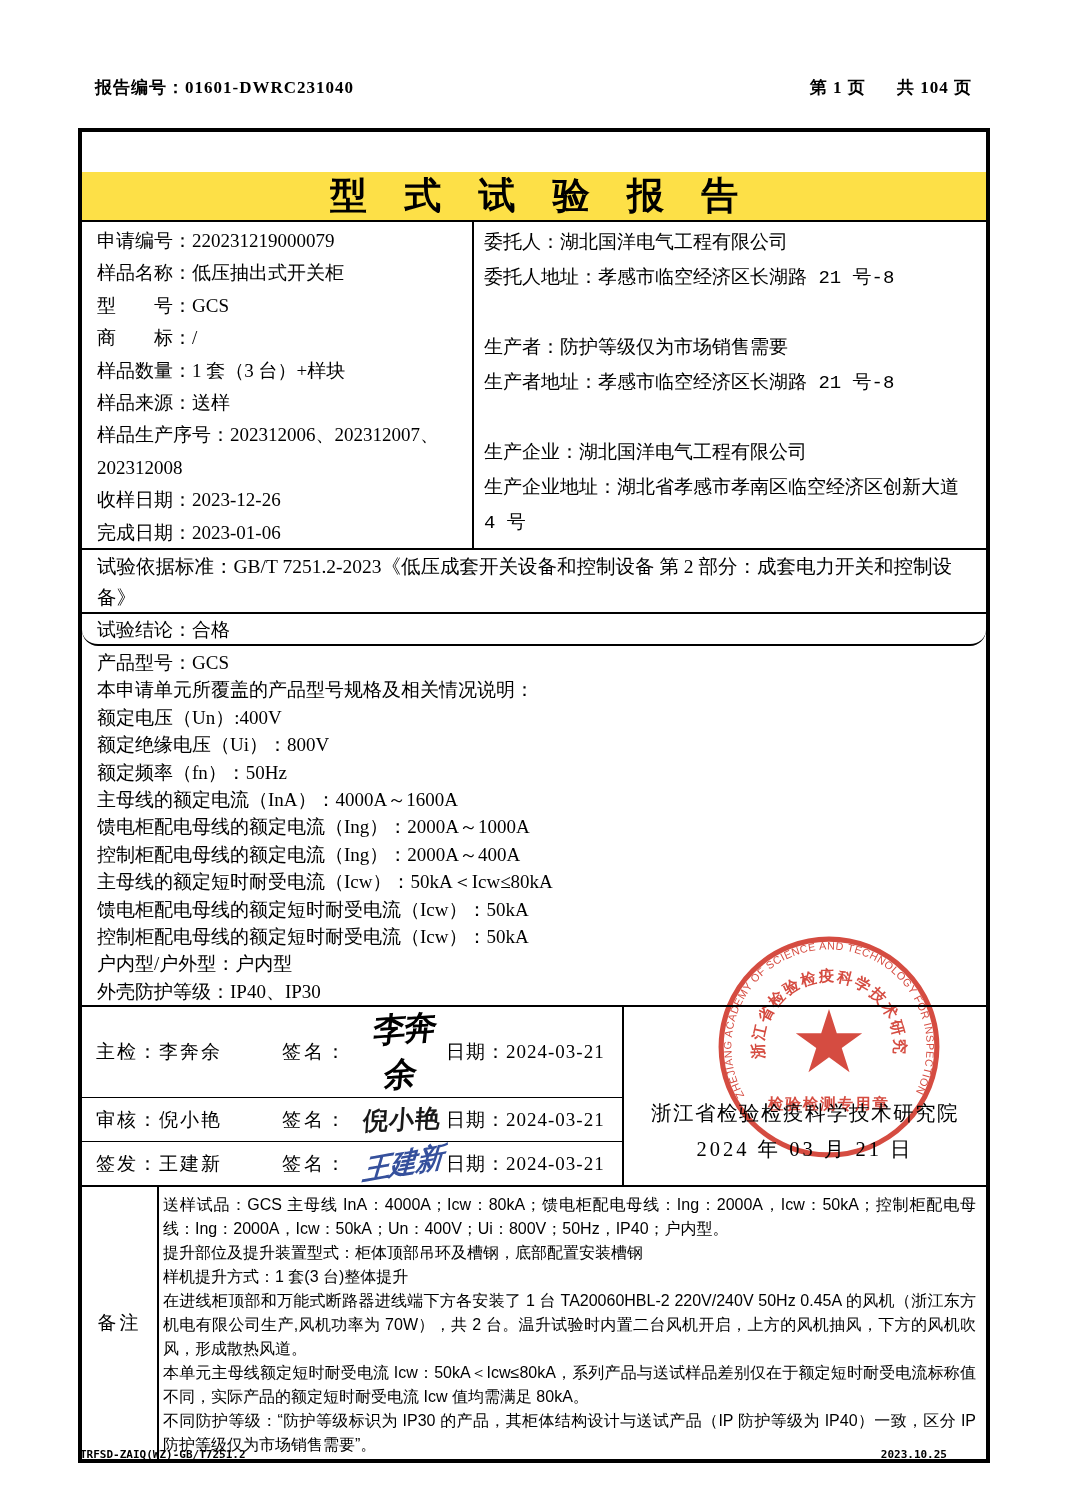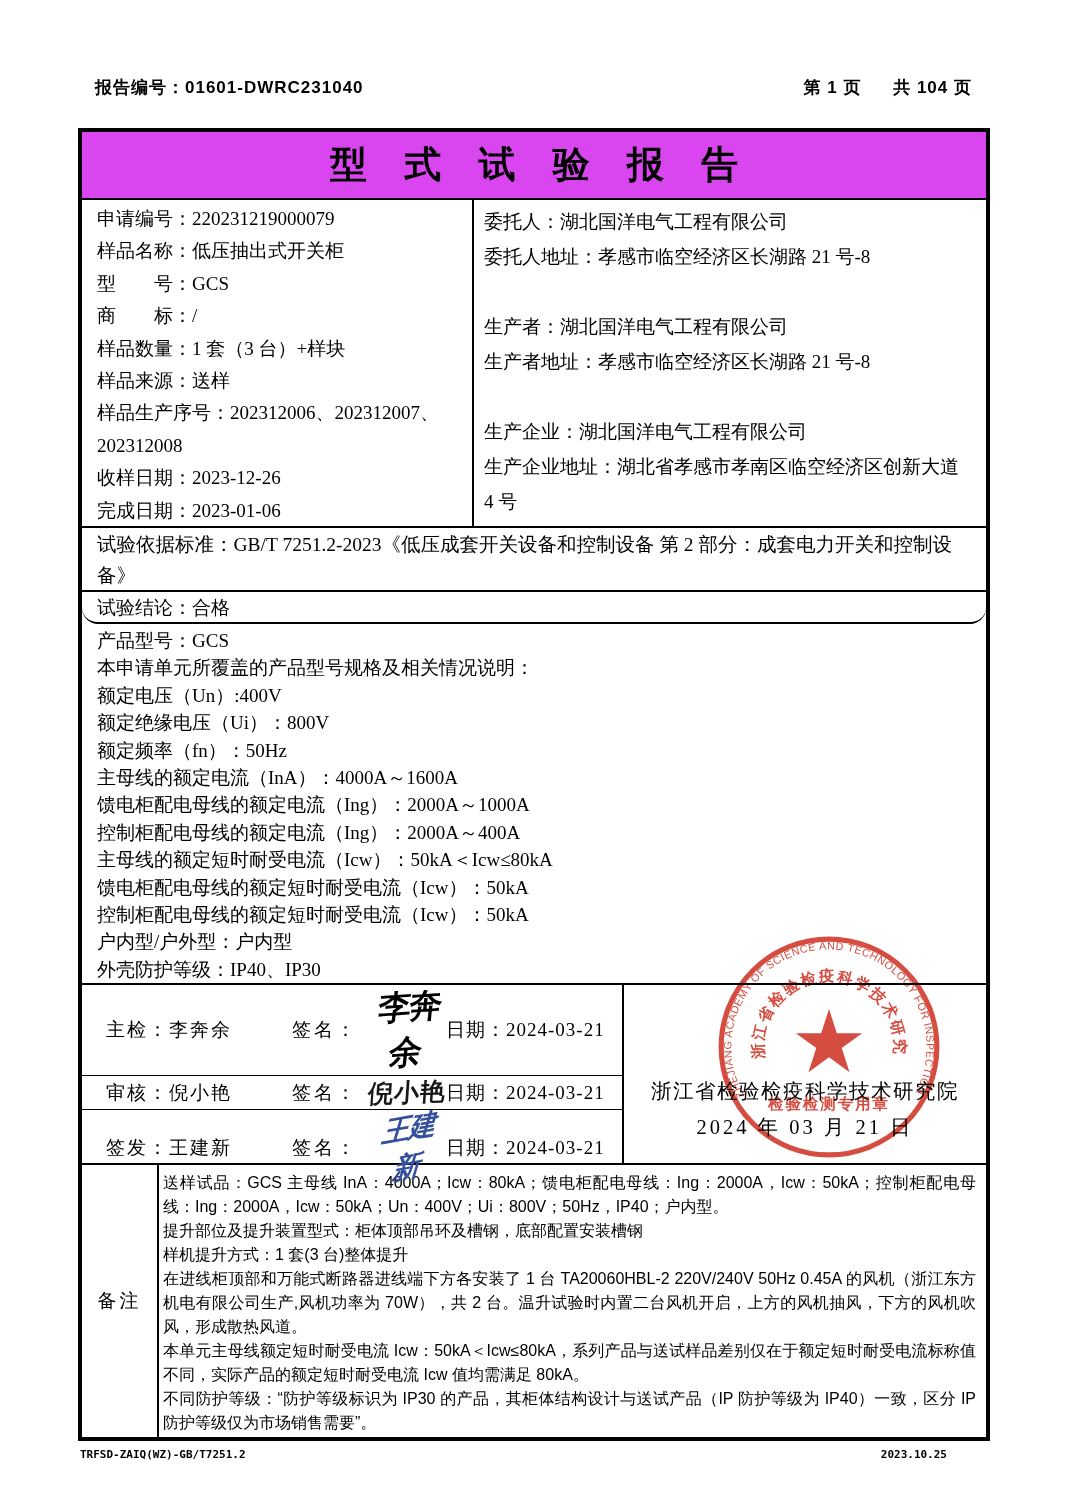--- a/index.html
+++ b/index.html
@@ -9,66 +9,67 @@
     font-family:"Liberation Serif","DejaVu Serif",serif;
     color:#000;
     position:relative;
   }
   .page { position:absolute; left:0; top:0; width:1067px; height:1508px; background:#fff; }
 
   
   .page-header {
     position:absolute; left:95px; right:95px; top:76px;
     display:flex; justify-content:space-between;
-    font-family:Liberation Sans, sans-serif;
+    font-family:Liberation Serif, serif;
     font-weight:bold; font-size:17px; letter-spacing:1px;
   }
   .page-header .pageinfo span { margin-left:26px; }
 
   
   .report-table {
     position:absolute; left:78px; top:128px; width:912px;
     border:4px solid #000;
     font-size:19px;
   }
   .title-row {
-    height:68px; background:#d946ef;
+    height:50px; background:#fde047;
     border-bottom:2px solid #000;
     display:flex; align-items:center; justify-content:center;
     font-size:37px; font-weight:bold; letter-spacing:14px;
     padding-left:14px;
+    margin-top:40px;
   }
   .info-section { display:flex; border-bottom:2px solid #000; height:328px; }
   .info-left {
     width:392px; border-right:2px solid #000;
     padding:3px 0 0 15px; line-height:32.4px;
   }
   .info-right { flex:1; padding:4px 14px 0 10px; line-height:35px; }
-  .info-group { margin-bottom:35px; }
+  .info-group { margin-bottom:35px;font-family:Liberation Mono, monospace; }
   .info-group:last-child { margin-bottom:0; }
 
   .standard-row {
     border-bottom:2px solid #000; height:64px;
     padding:1px 13px 4px 15px; line-height:31px; font-size:19.5px;
   }
   .conclusion-row {
     border-bottom:2px solid #000; height:32px;
     padding-left:15px; line-height:31px;border-radius:16px;
   }
   .product-section {
     border-bottom:2px solid #000; height:361px;
     padding:3px 0 0 15px; line-height:27.4px;
   }
 
   
   .signoff-section { display:flex; border-bottom:2px solid #000; height:180px; }
   .signoff-left { width:542px; border-right:2px solid #000; display:flex; flex-direction:column; }
   .signoff-row {
     flex:1; display:flex; align-items:center;
-    border-bottom:1px solid #000; padding-left:24px; position:relative;
+    border-bottom:1px solid #000; padding-left:14px; position:relative;
   }
   .signoff-row:last-child { border-bottom:none; }
   .signoff-role { width:186px; letter-spacing:2px; }
   .signoff-siglabel { width:76px; letter-spacing:3px; }
   .signoff-sigbox { flex:1; text-align:center; position:relative; }
   .signoff-date { width:176px; letter-spacing:1px; }
   .handwriting {
     display:inline-block;
     font-family:"DejaVu Serif","Liberation Serif",serif;
     font-weight:bold;
@@ -138,21 +139,21 @@
         <div>202312008</div>
         <div>收样日期：2023-12-26</div>
         <div>完成日期：2023-01-06</div>
       </div>
       <div class="info-right">
         <div class="info-group">
           <div>委托人：湖北国洋电气工程有限公司</div>
           <div>委托人地址：孝感市临空经济区长湖路 21 号-8</div>
         </div>
         <div class="info-group">
-          <div>生产者：湖北国洋电气工程有限公司</div>
+          <div>生产者：防护等级仅为市场销售需要</div>
           <div>生产者地址：孝感市临空经济区长湖路 21 号-8</div>
         </div>
         <div class="info-group">
           <div>生产企业：湖北国洋电气工程有限公司</div>
           <div>生产企业地址：湖北省孝感市孝南区临空经济区创新大道 4 号</div>
         </div>
       </div>
     </div>
 
     <div class="standard-row">试验依据标准：GB/T 7251.2-2023《低压成套开关设备和控制设备 第 2 部分：成套电力开关和控制设备》</div>

